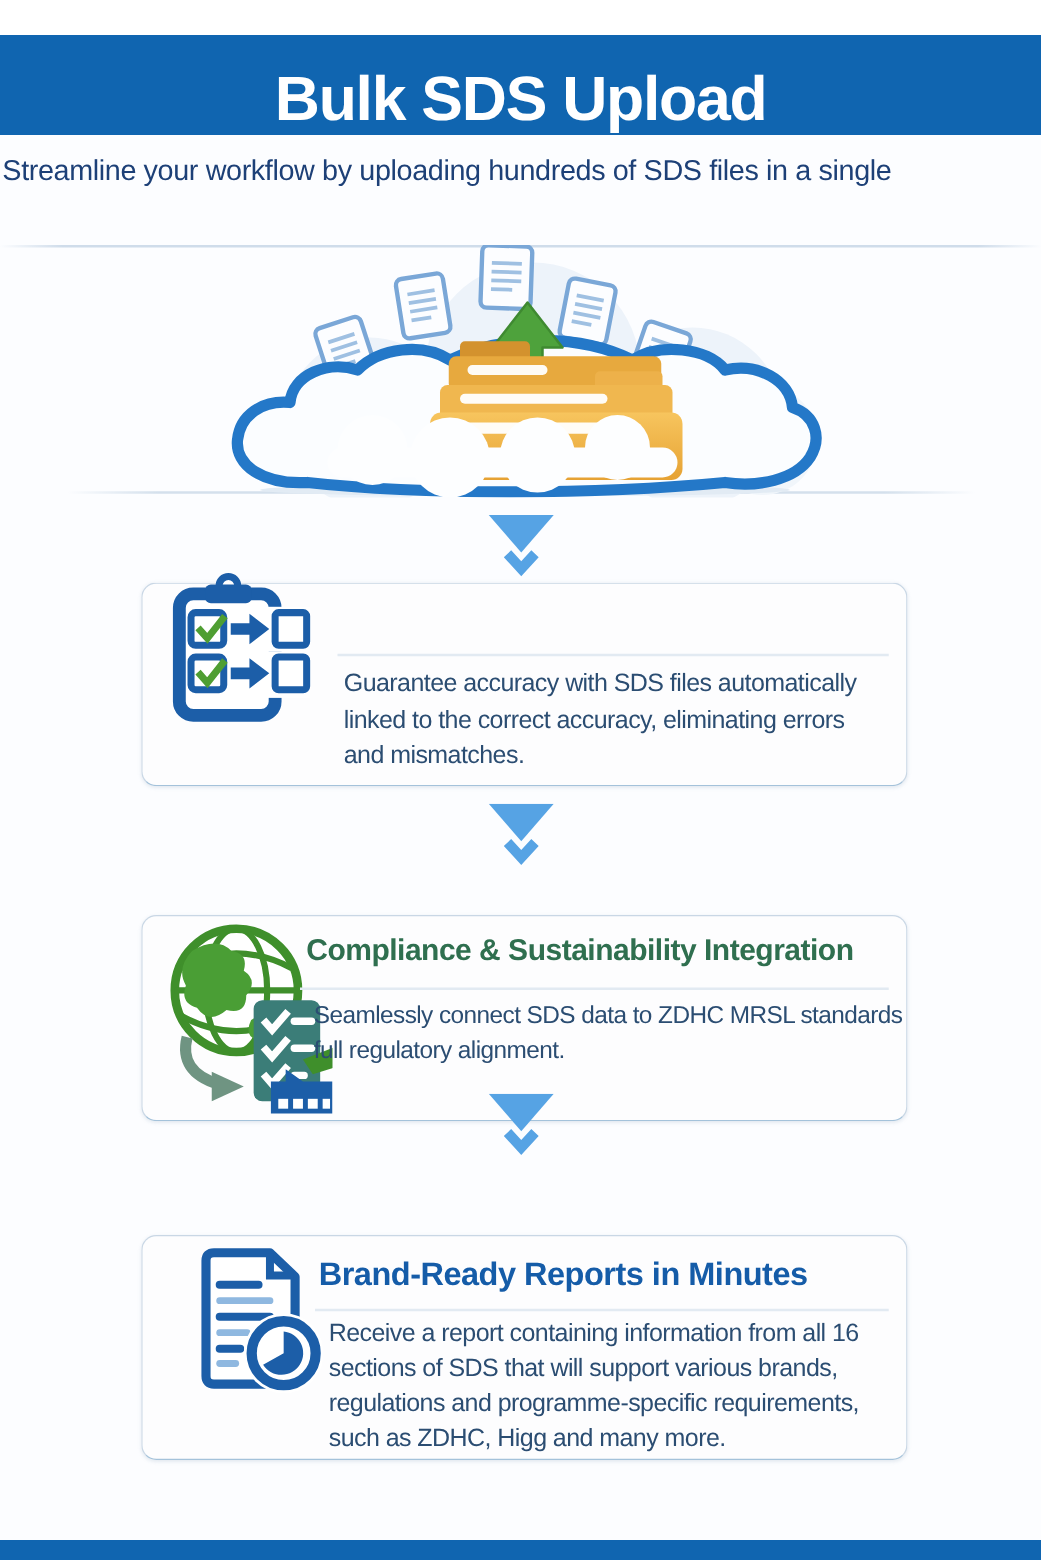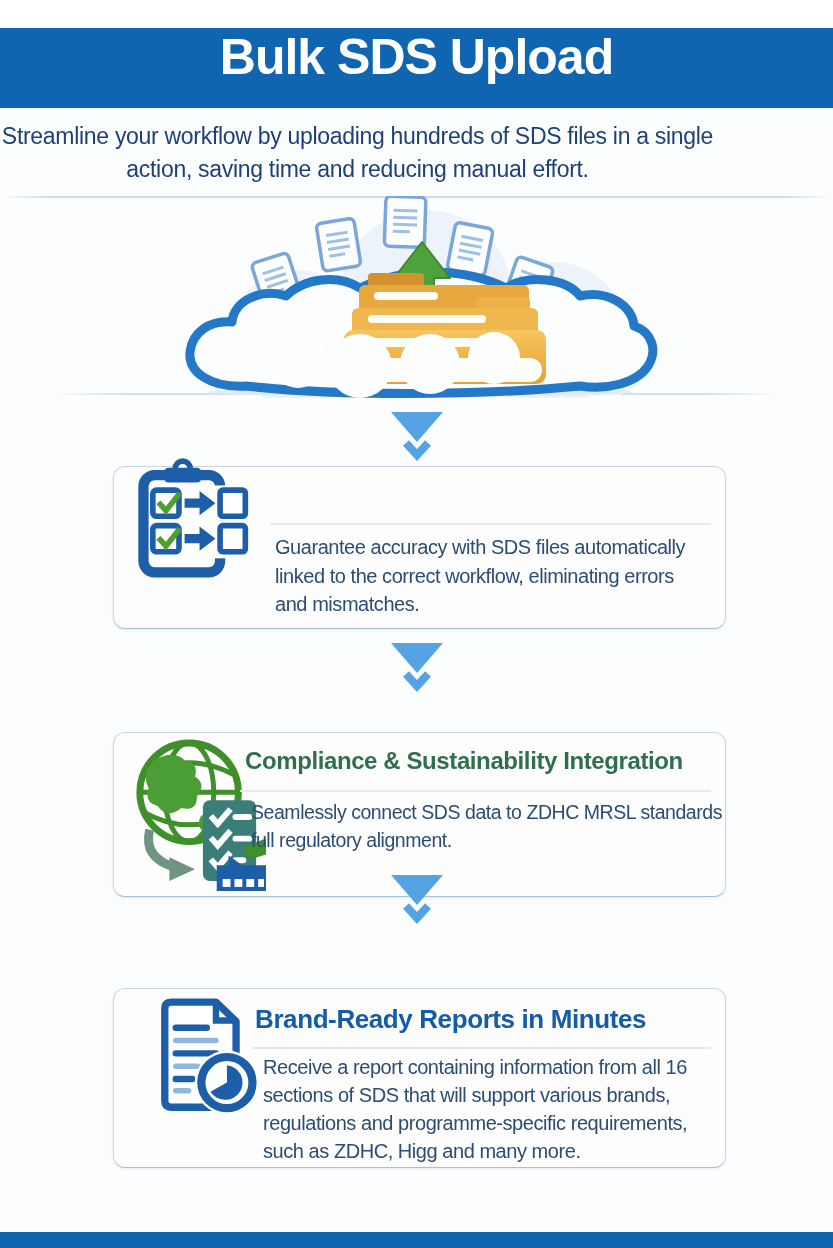--- a/index.html
+++ b/index.html
@@ -7,21 +7,21 @@
     width:833px;height:1248px;position:relative;overflow:hidden;
     background:#fcfdff;
     font-family:"Liberation Sans", sans-serif;
     -webkit-font-smoothing:antialiased;
   }
   .abs{position:absolute;}
 
   
   .top-strip{left:0;top:0;width:833px;height:28px;background:#ffffff;}
   .header{left:0;top:28px;width:833px;height:80px;background:var(--header-bg,#1065b0);
-    display:flex;align-items:flex-start;justify-content:center;}
+    display:flex;align-items:flex-end;justify-content:center;}
   .header h1{margin:0;color:#fff;font-size:50px;font-weight:700;letter-spacing:-1px;}
 
   
   .intro{left:0;top:120px;width:715px;text-align:center;
     color:var(--subtitle-text,#1d4077);font-size:23px;line-height:33px;letter-spacing:-.3px;}
   .divider-top{left:0;top:196px;width:833px;height:2px;z-index:0;
     background:linear-gradient(to right,rgba(219,228,239,0),#cfdcea 6%,#cfdcea 94%,rgba(219,228,239,0));}
   .ground-line{left:54px;top:393px;width:726px;height:2px;z-index:0;
     background:linear-gradient(to right,rgba(212,224,236,0),#d4e0ec 10%,#d4e0ec 90%,rgba(212,224,236,0));}
 
@@ -65,21 +65,20 @@
 <body>
 
 <div class="abs top-strip"></div>
 
 <div class="abs header">
   <h1>Bulk SDS Upload</h1>
 </div>
 
 <div class="abs intro">
   <div>Streamline your workflow by uploading hundreds of SDS files in a single</div>
-  <div>action, saving time and reducing manual effort.</div>
 </div>
 
 <div class="abs divider-top"></div>
 <div class="abs ground-line"></div>
 
 <svg class="abs hero" viewBox="0 0 482 202" width="482" height="202">
   <defs>
     <linearGradient id="foldg" x1="0" y1="0" x2="0" y2="1">
       <stop offset="0" stop-color="#f7c55e"></stop>
         <stop offset="1" stop-color="#e6a233"></stop>
@@ -177,21 +176,21 @@
     <polygon points="52,41 68,41 68,33 85,46 68,59 68,51 52,51" fill="#1c5ea8"></polygon>
     <rect x="90" y="32" width="27" height="28" rx="3" fill="#fff" stroke="#1c5ea8" stroke-width="6"></rect>
     <rect x="18" y="70" width="28" height="28" rx="4" fill="#fff" stroke="#1c5ea8" stroke-width="6"></rect>
     <path d="M24,83 l8,9 l15,-19" fill="none" stroke="#4f9e32" stroke-width="6"></path>
     <polygon points="52,79 68,79 68,71 85,84 68,97 68,89 52,89" fill="#1c5ea8"></polygon>
     <rect x="90" y="70" width="27" height="28" rx="3" fill="#fff" stroke="#1c5ea8" stroke-width="6"></rect>
   </svg>
   <div class="card-divider"></div>
   <div class="card-body">
     <div>Guarantee accuracy with SDS files automatically</div>
-    <div>linked to the correct workflow, eliminating errors</div>
+    <div>linked to the correct accuracy, eliminating errors</div>
     <div>and mismatches.</div>
   </div>
 </div>
 
 <div class="abs card" id="card2">
   <svg class="card-icon" viewBox="0 0 140 160">
     <circle cx="62" cy="58" r="50" fill="#fff" stroke="#3f8f2b" stroke-width="7"></circle>
     <ellipse cx="62" cy="58" rx="25" ry="50" fill="none" stroke="#3f8f2b" stroke-width="5"></ellipse>
     <path d="M17,40 q45,-24 90,0 M12,58 h100 M16,78 q46,26 92,0" fill="none" stroke="#3f8f2b" stroke-width="5"></path>
     <path d="M26,26 q20,-12 32,0 q14,2 10,16 q12,8 2,20 q0,16 -16,12 q-14,12 -24,-2 q-14,-4 -9,-18 q-8,-14 5,-28 z" fill="#4a9e35"></path>

